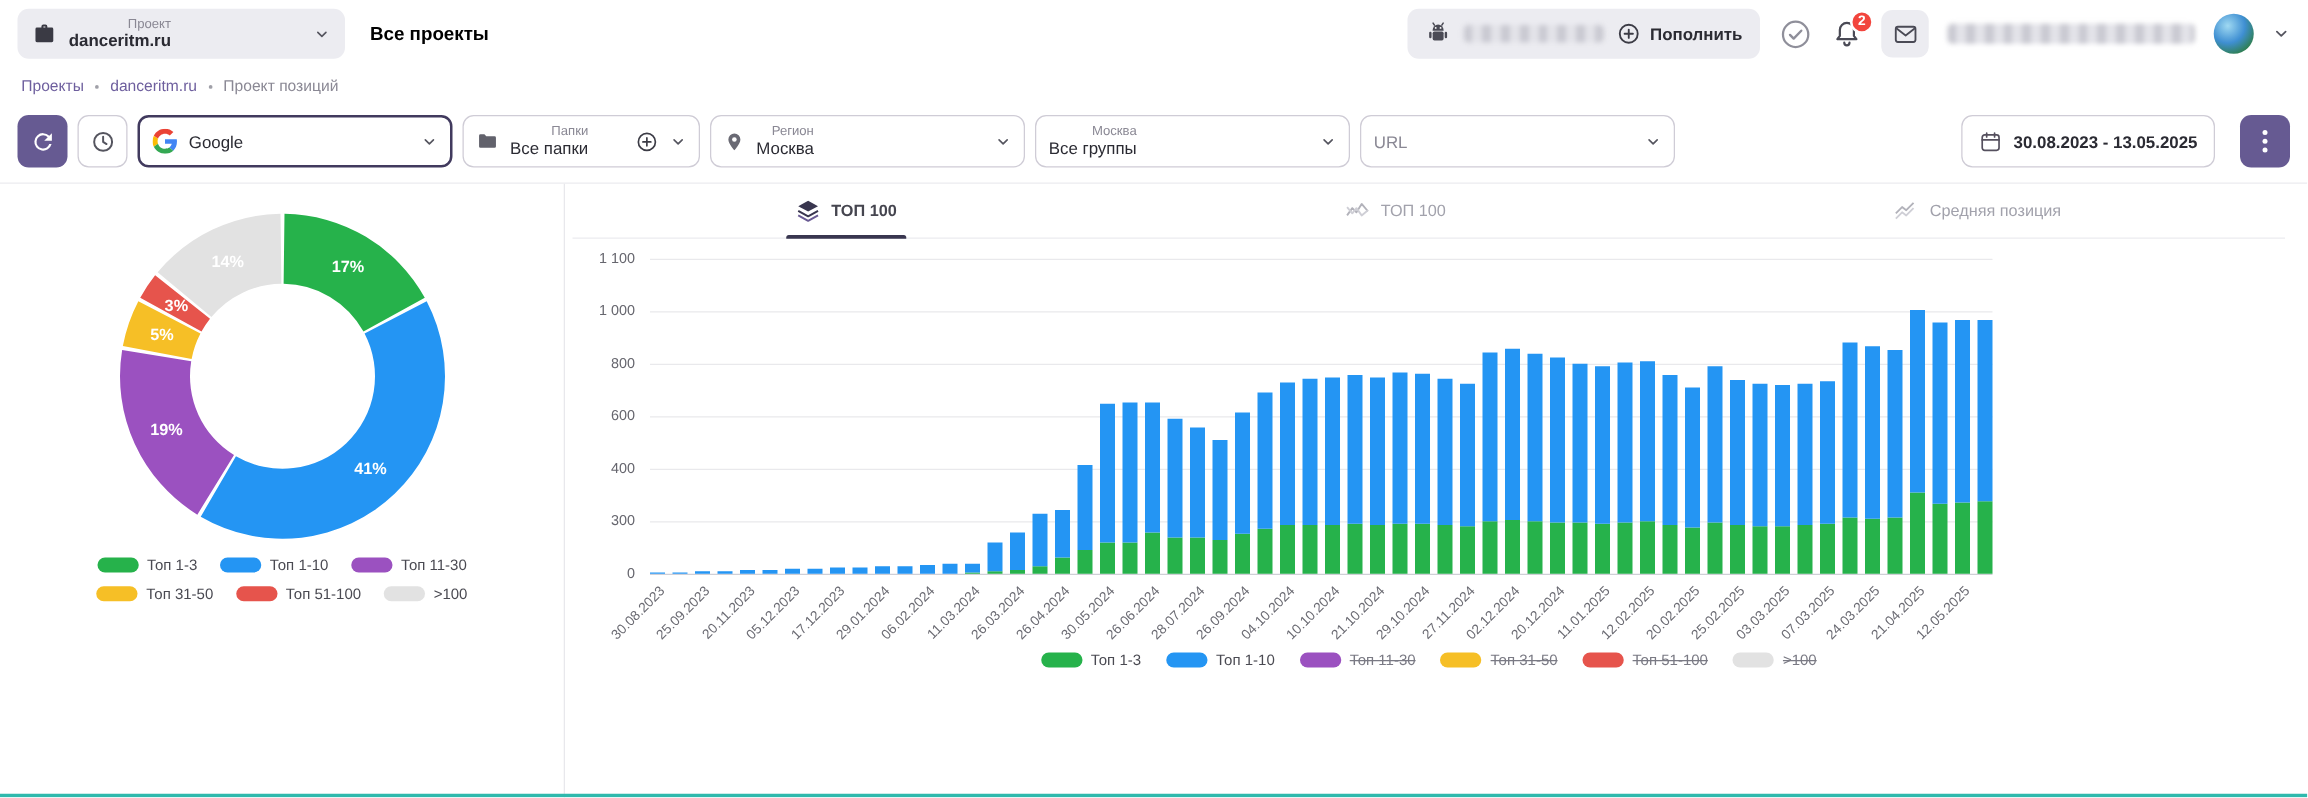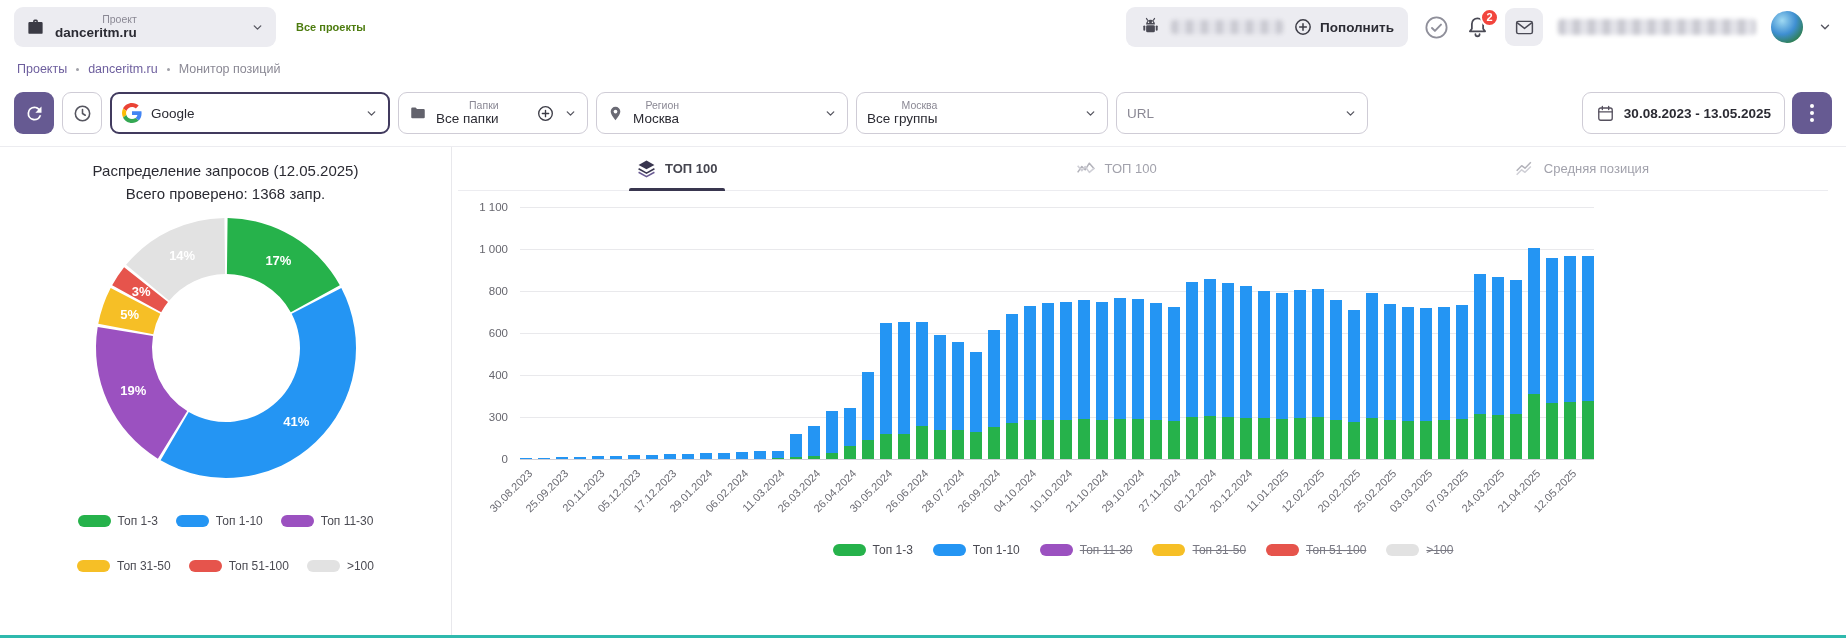--- a/index.html
+++ b/index.html
@@ -7,21 +7,21 @@
   .page { position: relative; width: 1846px; height: 638px; background: #fff; overflow: hidden; }
 
   
   .header { height: 54px; display: flex; align-items: center; padding: 0 14px; gap: 20px; }
   .pill { background: #ececf1; border-radius: 9px; height: 40px; display: flex; align-items: center; padding: 0 12px; gap: 10px; cursor: pointer; }
   .project-pill { width: 262px; }
   .two-line { display: flex; flex-direction: column; line-height: 1.15; }
   .tl-label { font-size: 10.5px; color: #8a8894; text-align: right; }
   .tl-value { font-size: 13.5px; color: #2b2b33; font-weight: 700; }
   .ml-auto { margin-left: auto; }
-  .all-projects { font-size: 11px; color: #4d7c0f; font-weight: 600; cursor: pointer; }
+  .all-projects { font-size: 15px; color: #000000; font-weight: 600; cursor: pointer; }
   .header-right { margin-left: auto; display: flex; align-items: center; gap: 15px; }
   .balance-pill { padding: 0 14px; }
   .blur-block { height: 14px; width: 112px; border-radius: 4px;
     background: repeating-linear-gradient(90deg,#c9c9d1 0 7px,#e3e3e9 7px 15px); filter: blur(2px); }
   .blur-wide { width: 198px; height: 16px; }
   .topup { display: flex; align-items: center; gap: 7px; font-size: 13.5px; font-weight: 700; color: #2b2b33; }
   .icon-btn { position: relative; display: flex; align-items: center; justify-content: center; cursor: pointer; }
   .badge { position: absolute; top: -7px; right: -9px; background: #f2453d; color: #fff; font-size: 11px; font-weight: 700;
     min-width: 19px; height: 19px; border-radius: 10px; display: flex; align-items: center; justify-content: center; border: 2px solid #fff; }
   .sq-icon { width: 38px; height: 38px; background: #ececf1; border-radius: 9px; display: flex; align-items: center; justify-content: center; cursor: pointer; }
@@ -33,36 +33,36 @@
   .bc-current { color: #8a8894; }
   .bc-dot { width: 3px; height: 3px; border-radius: 50%; background: #a0a0a8; }
 
   
   .toolbar { display: flex; align-items: center; gap: 8px; padding: 8px 14px 12px; border-bottom: 1px solid #ececf0; }
   .btn-square { width: 40px; height: 42px; border-radius: 9px; display: flex; align-items: center; justify-content: center; cursor: pointer; flex: none; }
   .btn-primary { background: #665a92; }
   .btn-outline { background: #fff; border: 1px solid #cfccd6; }
   .select { height: 42px; border: 1px solid #cfccd6; border-radius: 9px; background: #fff; display: flex; align-items: center;
     padding: 0 10px; gap: 9px; cursor: pointer; flex: none; }
-  .sel-google { width: 280px; border: 2px solid #413a5e; }
+  .sel-google { width: 252px; border: 2px solid #413a5e; }
   .sel-val { font-size: 13.5px; color: #2b2b33; }
   .sel-placeholder { font-size: 13.5px; color: #8a8894; }
   .w252 { width: 252px; } .w190 { width: 190px; }
-  .date-group { margin-left: auto; display: flex; gap: 7px; align-items: center; }
+  .date-group { margin-left: auto; display: flex; gap: 20px; align-items: center; }
   .date-btn { height: 42px; border: 1px solid #cfccd6; border-radius: 9px; background: #fff; display: flex; align-items: center;
     gap: 9px; padding: 0 13px; font-size: 13.5px; font-weight: 600; color: #2b2b33; cursor: pointer; }
   .kebab-dots { display: flex; flex-direction: column; gap: 3px; }
   .kebab-dots span { width: 4px; height: 4px; border-radius: 50%; background: #fff; }
 
   
   .content { display: flex; height: 492px; }
   .left-panel { width: 452px; flex: none; border-right: 1px solid #e8e8ec; padding-top: 12px; }
   .donut-title { text-align: center; font-size: 15px; color: #2b2b33; line-height: 1.55; }
   .donut-legend { margin-top: 8px; display: flex; flex-wrap: wrap; justify-content: center; column-gap: 18px; row-gap: 9px; padding: 0 26px; }
-  .leg-item { display: flex; align-items: center; gap: 7px; font-size: 12px; color: #4a4a52; cursor: pointer; white-space: nowrap; margin-top: 22px; }
+  .leg-item { display: flex; align-items: center; gap: 7px; font-size: 12px; color: #4a4a52; cursor: pointer; white-space: nowrap; }
   .leg-swatch { width: 33px; height: 12px; border-radius: 6px; flex: none; }
   .leg-struck { color: #7a7a84; text-decoration: line-through; }
   .donut-label { fill: #fff; font-size: 13px; font-weight: 700; text-anchor: middle; }
 
   .right-panel { flex: 1; padding: 0 18px 0 6px; }
   .tabs { height: 44px; display: flex; justify-content: space-around; align-items: stretch; border-bottom: 1px solid #ececf0; }
   .tab { display: flex; align-items: center; gap: 9px; font-size: 13px; color: #a2a2ac; padding: 0 8px; position: relative; cursor: pointer; }
   .tab.active { color: #45454f; font-weight: 600; }
   .tab.active::after { content: ""; position: absolute; left: 0; right: 0; bottom: -1px; height: 3px; background: #39364f; border-radius: 2px 2px 0 0; }
 
@@ -149,21 +149,21 @@
           <path d="M6 9l6 6 6-6" fill="none" stroke="#55555f" stroke-width="2.4" stroke-linecap="round" stroke-linejoin="round"></path>
         </svg>
     </div>
   </div>
 
   <div class="breadcrumb">
     <span class="bc-link">Проекты</span>
     <span class="bc-dot"></span>
     <span class="bc-link">danceritm.ru</span>
     <span class="bc-dot"></span>
-    <span class="bc-current">Монитор позиций</span>
+    <span class="bc-current">Проект позиций</span>
   </div>
 
   <div class="toolbar">
     <div class="btn-square btn-primary">
       <svg width="21" height="21" viewBox="0 0 24 24">
           <path fill="#fff" d="M17.65 6.35A7.95 7.95 0 0 0 12 4a8 8 0 1 0 7.73 10h-2.08A6 6 0 1 1 12 6c1.66 0 3.14.69 4.22 1.78L13 11h7V4l-2.35 2.35z"></path>
         </svg>
     </div>
     <div class="btn-square btn-outline">
       <svg width="21" height="21" viewBox="0 0 24 24">
@@ -247,24 +247,20 @@
             <span></span>
             <span></span>
           </div>
       </div>
     </div>
   </div>
 
   <div class="content">
 
     <div class="left-panel">
-      <div class="donut-title">
-        <div>Распределение запросов (12.05.2025)</div>
-        <div>Всего проверено: 1368 запр.</div>
-      </div>
       <svg id="donut-svg" width="430" height="274" viewBox="0 0 430 274" style="margin:4px auto 0;">
           <path d="M216.58821010858213 8.009701944141256 A130 130 0 0 1 328.83031974194546 75.20940908506702 L279.79572046849205 102.25766363303816 A74 74 0 0 0 215.90405806180829 64.00552264512655 Z" fill="#26b24b"></path>
           <text x="267.3950939404874" y="54.98569185003234" class="donut-label">17%</text>
           <path d="M330.3304511318353 78.00927536920938 A130 130 0 0 1 149.58958069471237 250.34534723924466 L177.76637670314398 201.95042842849313 A74 74 0 0 0 280.64964141350623 103.8514336717038 Z" fill="#2495f3"></path>
           <text x="285.3880591711754" y="216.32087188671716" class="donut-label">41%</text>
           <path d="M146.8642648349213 248.71369198755076 A130 130 0 0 1 86.70875686711506 116.991503256563 L141.97267698589627 126.04131723835125 A74 74 0 0 0 176.2150430598783 201.02164005445198 Z" fill="#9b51c0"></path>
           <text x="122.21753647383916" y="184.8723313261925" class="donut-label">19%</text>
           <path d="M87.26033644933003 113.863339999875 A130 130 0 0 1 99.6695488681647 78.00927536920938 L149.35035858649377 103.8514336717038 A74 74 0 0 0 142.2866530557725 124.2606704614673 Z" fill="#f6bf26"></path>
           <text x="118.60991649110385" y="109.13906774162291" class="donut-label">5%</text>
           <path d="M101.1696802580545 75.20940908506711 A130 130 0 0 1 113.10703965185655 57.266954526094665 L156.99939180182605 92.04426642254619 A74 74 0 0 0 150.20427953150795 102.25766363303819 Z" fill="#e6544c"></path>

